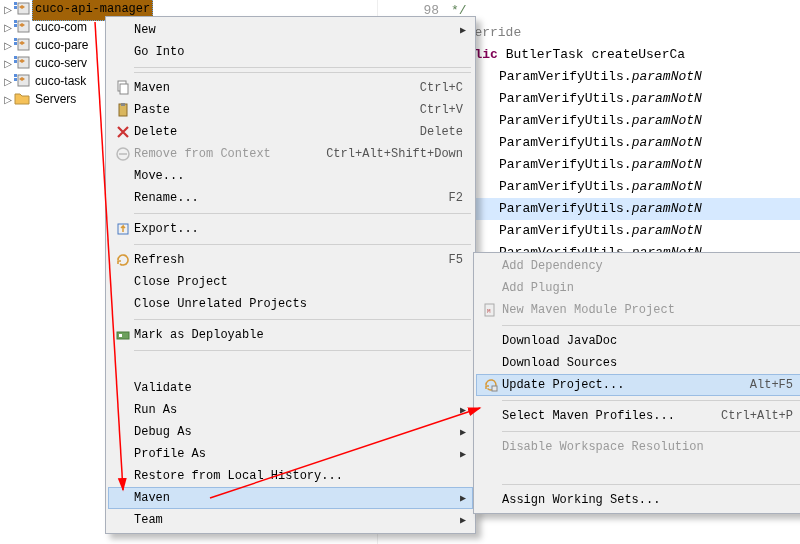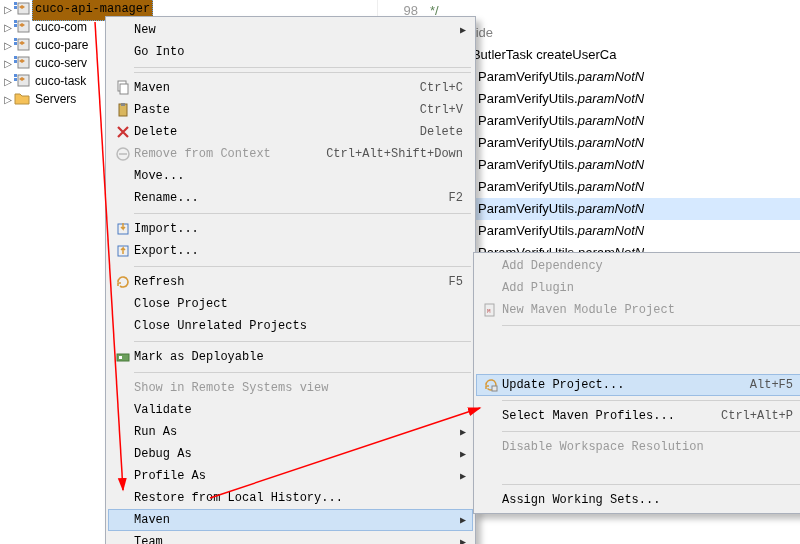--- a/index.html
+++ b/index.html
@@ -4,21 +4,21 @@
 <style>
   body { margin:0; font-family:"Segoe UI","Microsoft YaHei",Tahoma,sans-serif; font-size:12px; color:#000; background:#fff; width:800px; height:544px; overflow:hidden; position:relative; }
   .project-tree { position:absolute; left:0; top:0; width:160px; background:#fff; }
   .tree-item { display:flex; align-items:center; height:18px; padding-left:2px; white-space:nowrap; }
   .tree-item.selected .label { background:#a16207; border:1px dotted #6aa3e0; padding:4px 2px;font-family:Liberation Mono, monospace; }
   .expander { width:12px; text-align:center; color:#555; font-size:10px; }
   .pkg-icon, .srv-icon { width:16px; height:16px; display:flex; align-items:center; justify-content:center; margin-right:2px; }
   .pkg-icon svg, .srv-icon svg { width:16px; height:16px; }
   .label { padding:0 3px; }
   .ruler { position:absolute; left:377px; top:0; border-left:1px solid #eee; height:544px; }
-  .code-area { position:absolute; left:378px; top:0; right:0; font-family:Liberation Sans, sans-serif; font-size:13px; line-height:22px; white-space:nowrap; } 
+  .code-area { position:absolute; left:399px; top:0; right:0; font-family:Liberation Mono, monospace; font-size:13px; line-height:22px; white-space:nowrap; } 
   .lnum { color:#999; display:inline-block; width:40px; text-align:right; padding-right:12px; }
   .cl { height:22px; }
   .cmt { color:#5f8458; }
   .ann { color:#808080; }
   .kw-public { color:#7f0055; font-weight:bold; }
   .type { color:#3262d0; }
   .method { color:#000; }
   .static-call { color:#000; font-style:italic; }
   .hl { background:#d6e9ff; }
   .ctx-menu { position:absolute; background:#f0f0f0; border:1px solid #aab0bb; box-shadow:5px 5px 6px rgba(0,0,0,0.25); padding:2px 2px; }
@@ -187,29 +187,20 @@
     <div class="mi">
       <span class="ico"></span>
       <span class="txt">Rename...</span>
       <span class="shortcut">F2</span>
     </div>
     <div class="sep"></div>
     <div class="mi">
       <span class="ico">
         <svg viewBox="0 0 16 16">
           <rect x="3" y="3" width="10" height="10" fill="none" stroke="#4a7ac2"></rect>
-          <path d="M8 2v6l-2-2M8 8l2-2" stroke="#d79a3a" stroke-width="1.5" fill="none"></path>
-        </svg>
-      </span>
-      <span class="txt">Import...</span>
-    </div>
-    <div class="mi">
-      <span class="ico">
-        <svg viewBox="0 0 16 16">
-          <rect x="3" y="3" width="10" height="10" fill="none" stroke="#4a7ac2"></rect>
           <path d="M8 11V5l-2 2M8 5l2 2" stroke="#d79a3a" stroke-width="1.5" fill="none"></path>
         </svg>
       </span>
       <span class="txt">Export...</span>
     </div>
     <div class="sep"></div>
     <div class="mi">
       <span class="ico">
         <svg viewBox="0 0 16 16">
           <path d="M3 8a5 5 0 1 1 2 4" fill="none" stroke="#d79a3a" stroke-width="1.6"></path>
@@ -233,21 +224,20 @@
         <svg viewBox="0 0 16 16">
           <rect x="2" y="5" width="12" height="7" fill="#6ca05d" stroke="#497b3a"></rect>
           <rect x="4" y="7" width="3" height="3" fill="#fff"></rect>
         </svg>
       </span>
       <span class="txt">Mark as Deployable</span>
     </div>
     <div class="sep"></div>
     <div class="mi disabled">
       <span class="ico"></span>
-      <span class="txt">Show in Remote Systems view</span>
     </div>
     <div class="mi">
       <span class="ico"></span>
       <span class="txt">Validate</span>
     </div>
     <div class="mi">
       <span class="ico"></span>
       <span class="txt">Run As</span>
       <span class="submenu-arrow">▶</span>
     </div>
@@ -291,23 +281,25 @@
         <svg viewBox="0 0 16 16">
           <rect x="2" y="2" width="9" height="12" fill="#eee" stroke="#aaa"></rect>
           <text x="4" y="11" font-size="6" fill="#b55">M</text>
         </svg>
       </span>
       <span class="txt">New Maven Module Project</span>
     </div>
     <div class="sep"></div>
     <div class="mi">
       <span class="ico"></span>
-    </div>
-    <div class="mi">
-      <span class="ico"></span>
+      <span class="txt">Download JavaDoc</span>
+    </div>
+    <div class="mi">
+      <span class="ico"></span>
+      <span class="txt">Download Sources</span>
     </div>
     <div class="mi hover">
       <span class="ico">
         <svg viewBox="0 0 16 16">
           <path d="M3 8a5 5 0 1 1 1.5 3.5" fill="none" stroke="#d79a3a" stroke-width="1.5"></path>
           <path d="M3 12v-3h3" fill="none" stroke="#d79a3a" stroke-width="1.5"></path>
           <rect x="9" y="9" width="5" height="5" fill="#e8e8e8" stroke="#888"></rect>
         </svg>
       </span>
       <span class="txt">Update Project...</span>

